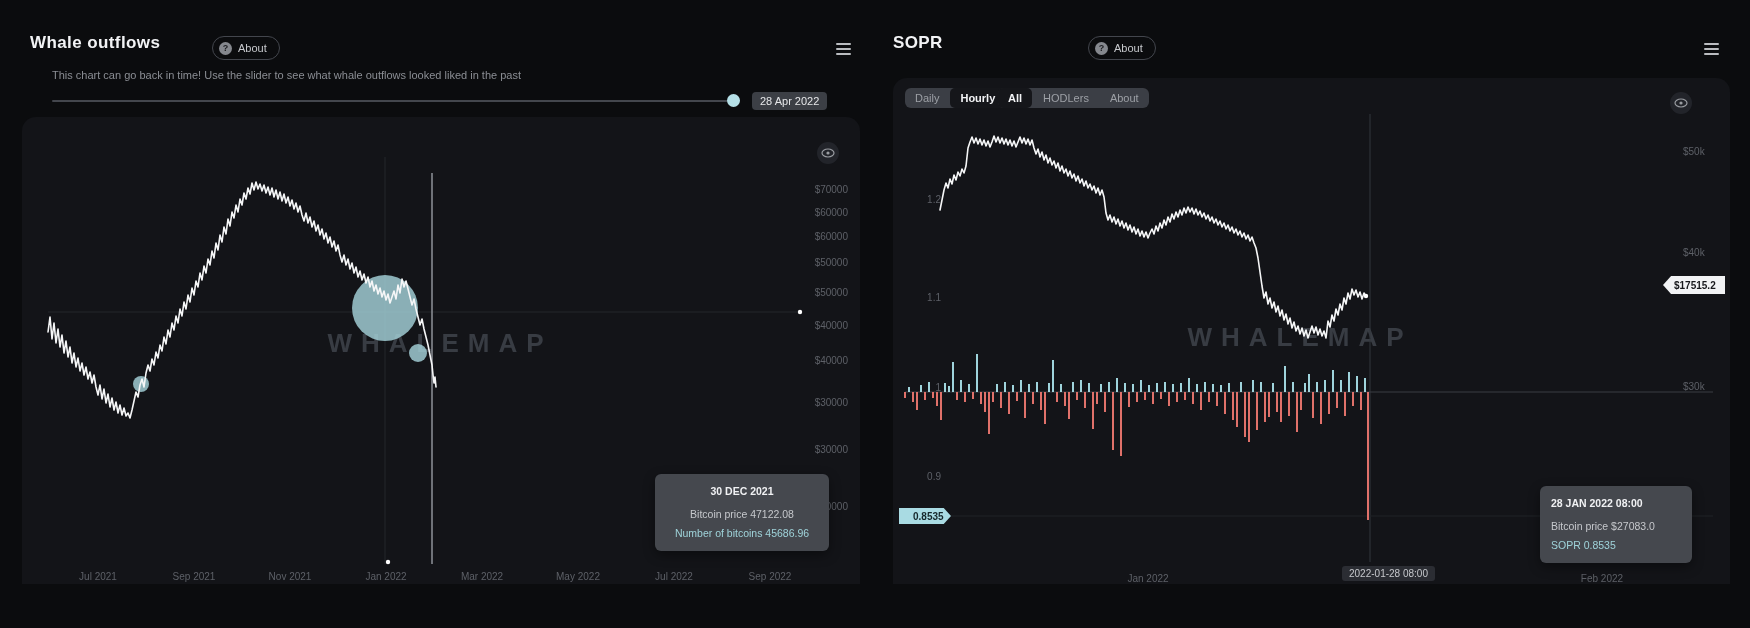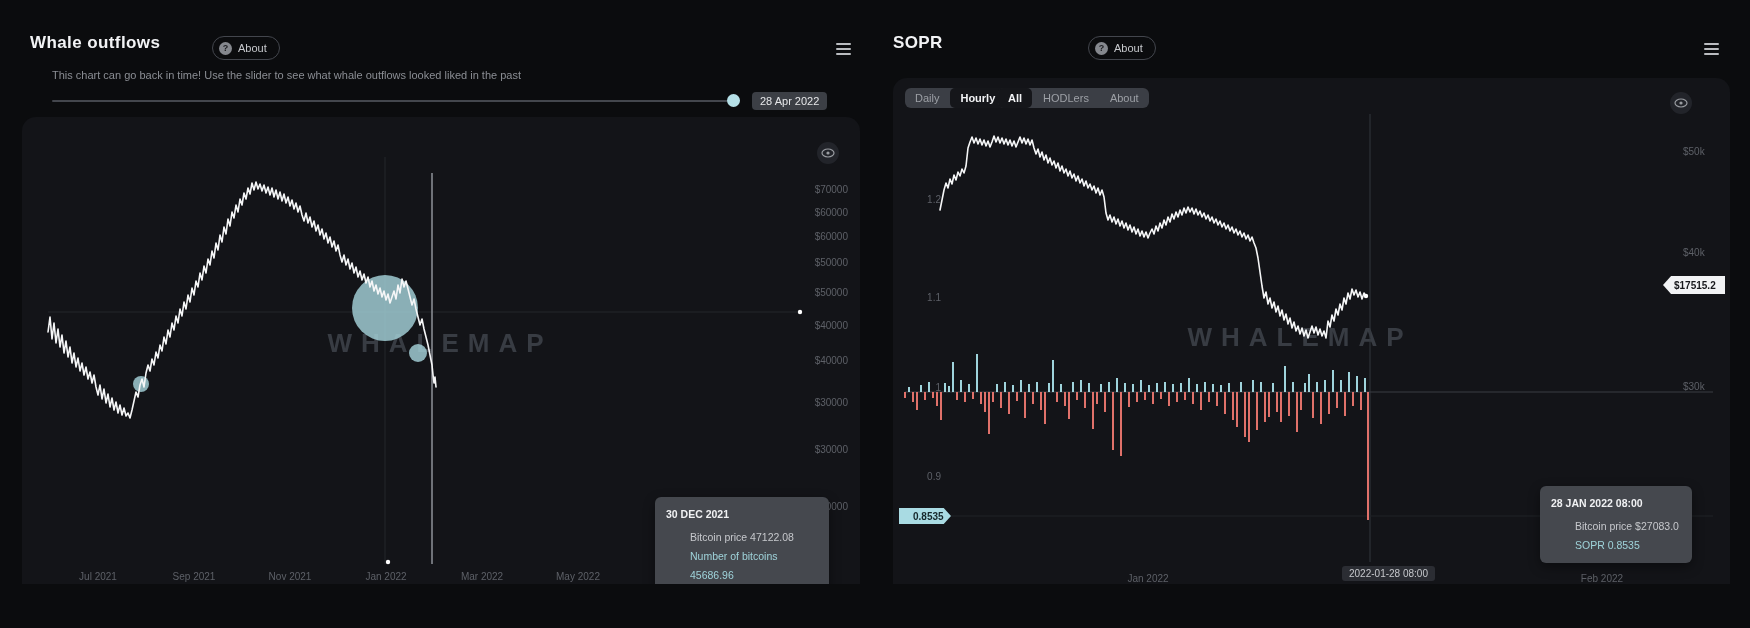--- a/index.html
+++ b/index.html
@@ -38,22 +38,22 @@
   #reye{left:777px;top:14px}
   .tabs{position:absolute;display:flex;background:#3b3e45;border-radius:6px;padding:0;gap:1px;}
   #tgroup1{left:12px;top:10px}
   #tgroup2{left:105px;top:10px}
   .tab{font-size:11px;color:#9da0a6;padding:4px 10px;border-radius:5px;cursor:pointer;white-space:nowrap;}
   .tab.sel{background:#15161a;color:#f2f3f5;font-weight:700;}
   .tooltip{position:absolute;background:#45484e;border-radius:6px;padding:8px 11px;font-size:10.5px;line-height:1.8;
            color:#c6c8cc;box-shadow:0 4px 12px rgba(0,0,0,.4);}
   .tooltip b{display:block;color:#f0f1f3;font-weight:700;margin-bottom:4px;}
   .tooltip .teal{color:#9fd3da;display:block;}
-  .tooltip span{display:block;margin-left:24px;}
-  #ltooltip{left:633px;top:380px;width:152px;}
+  .tooltip span{display:block;}
+  #ltooltip{left:633px;top:357px;width:152px;text-align:center;}
   #rtooltip{left:647px;top:408px;width:130px;}
   .flag{position:absolute;font-size:10px;font-weight:700;display:flex;align-items:center;}
   #soprflag{left:6px;top:430px;width:52px;height:16px;background:#a9dbe3;color:#16272b;
             clip-path:polygon(0 0,86% 0,100% 50%,86% 100%,0 100%);padding-left:14px;box-sizing:border-box;}
   #priceflag{left:770px;top:198px;width:62px;height:18px;background:#f2f3f5;color:#17181c;
              clip-path:polygon(0 50%,13% 0,100% 0,100% 100%,13% 100%);padding-left:11px;box-sizing:border-box;}
   #xbadge{position:absolute;left:449px;top:488px;background:#2b2d33;color:#c6c8cc;font-size:10px;
           padding:2px 7px;border-radius:3px;white-space:nowrap;}
 </style>
 </head>

